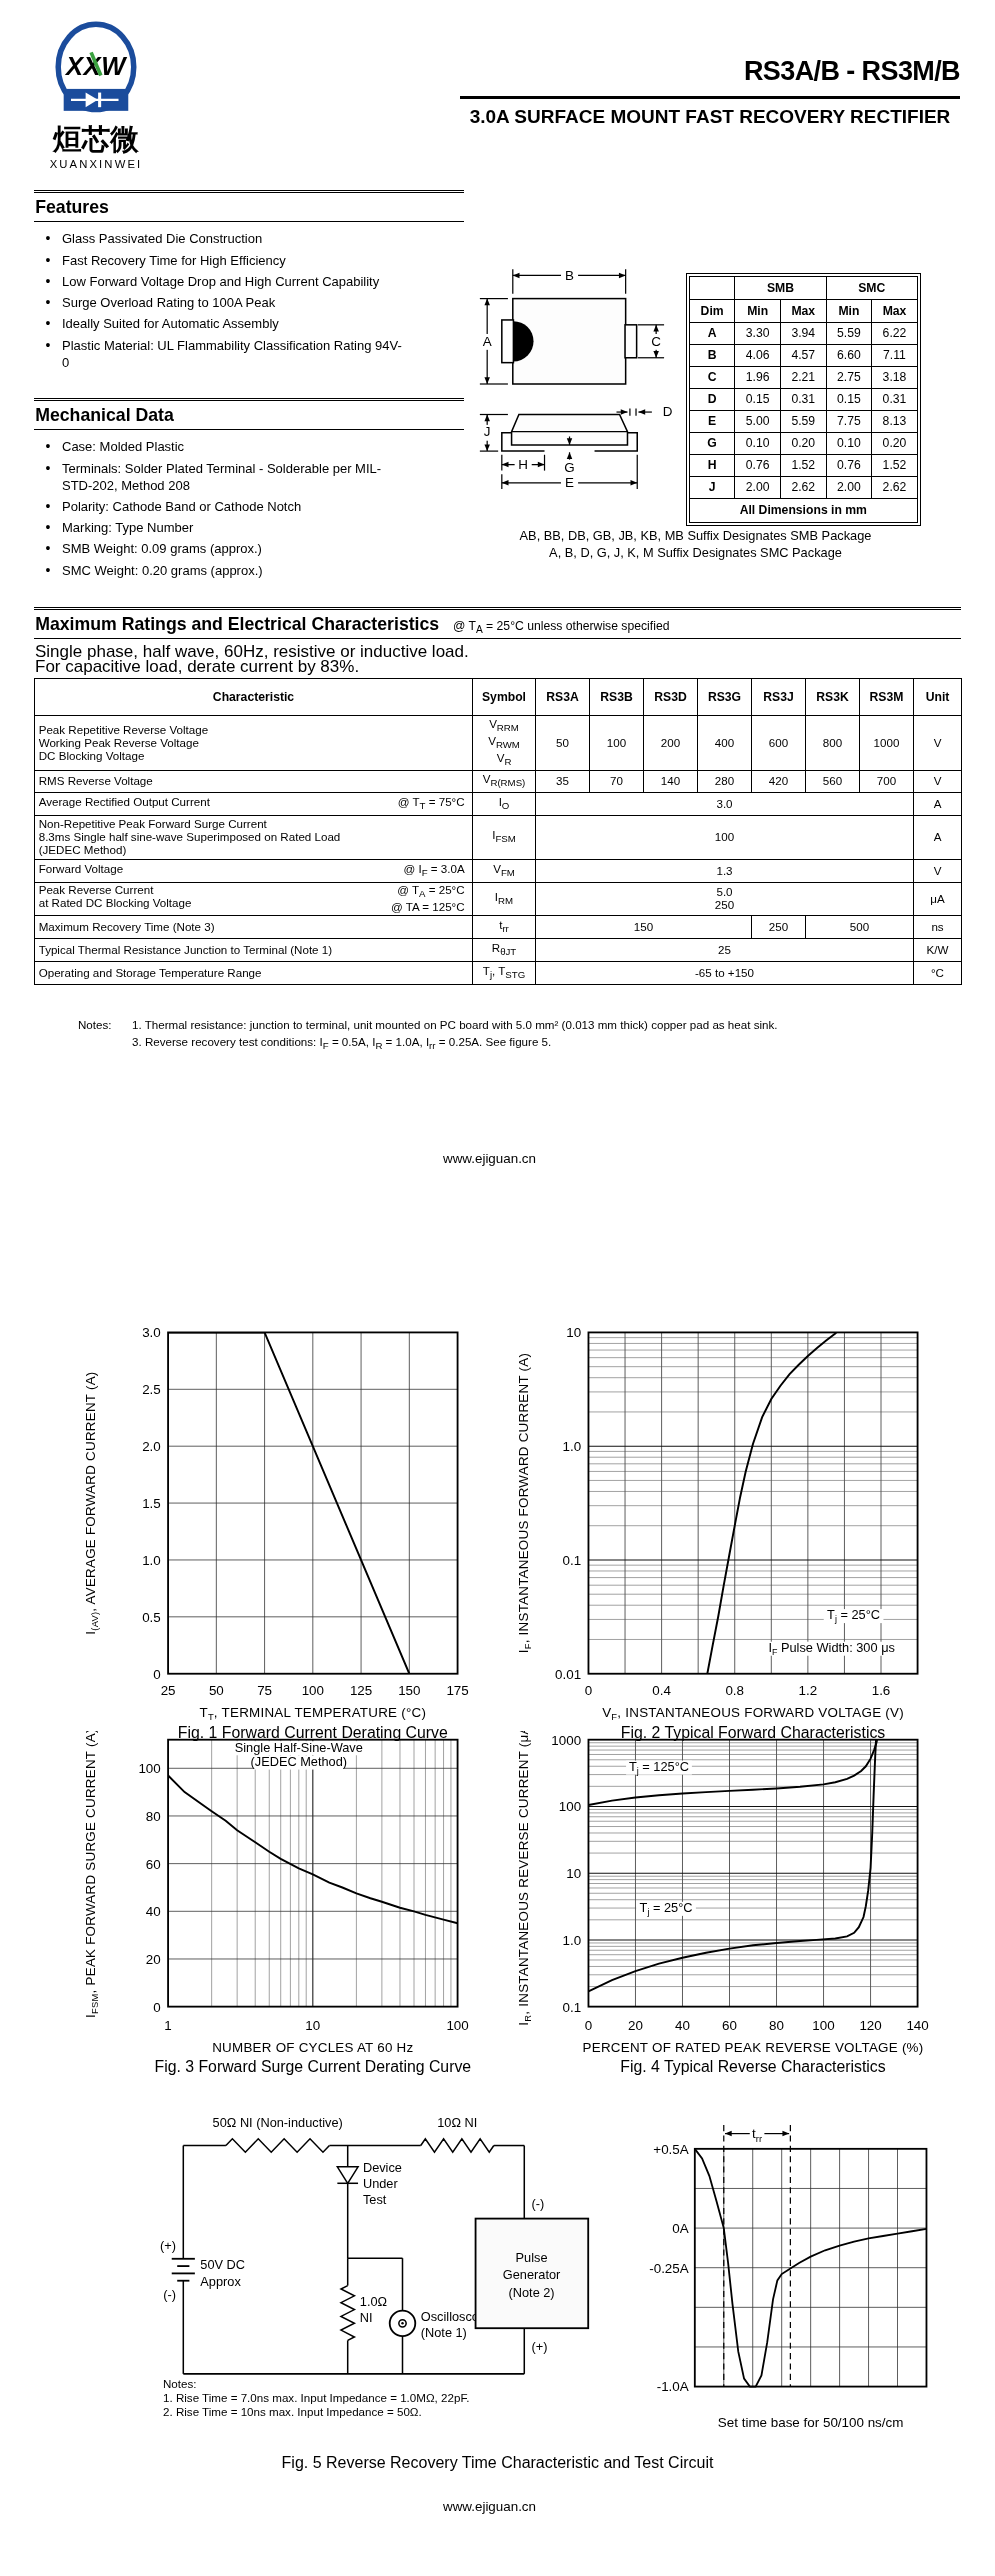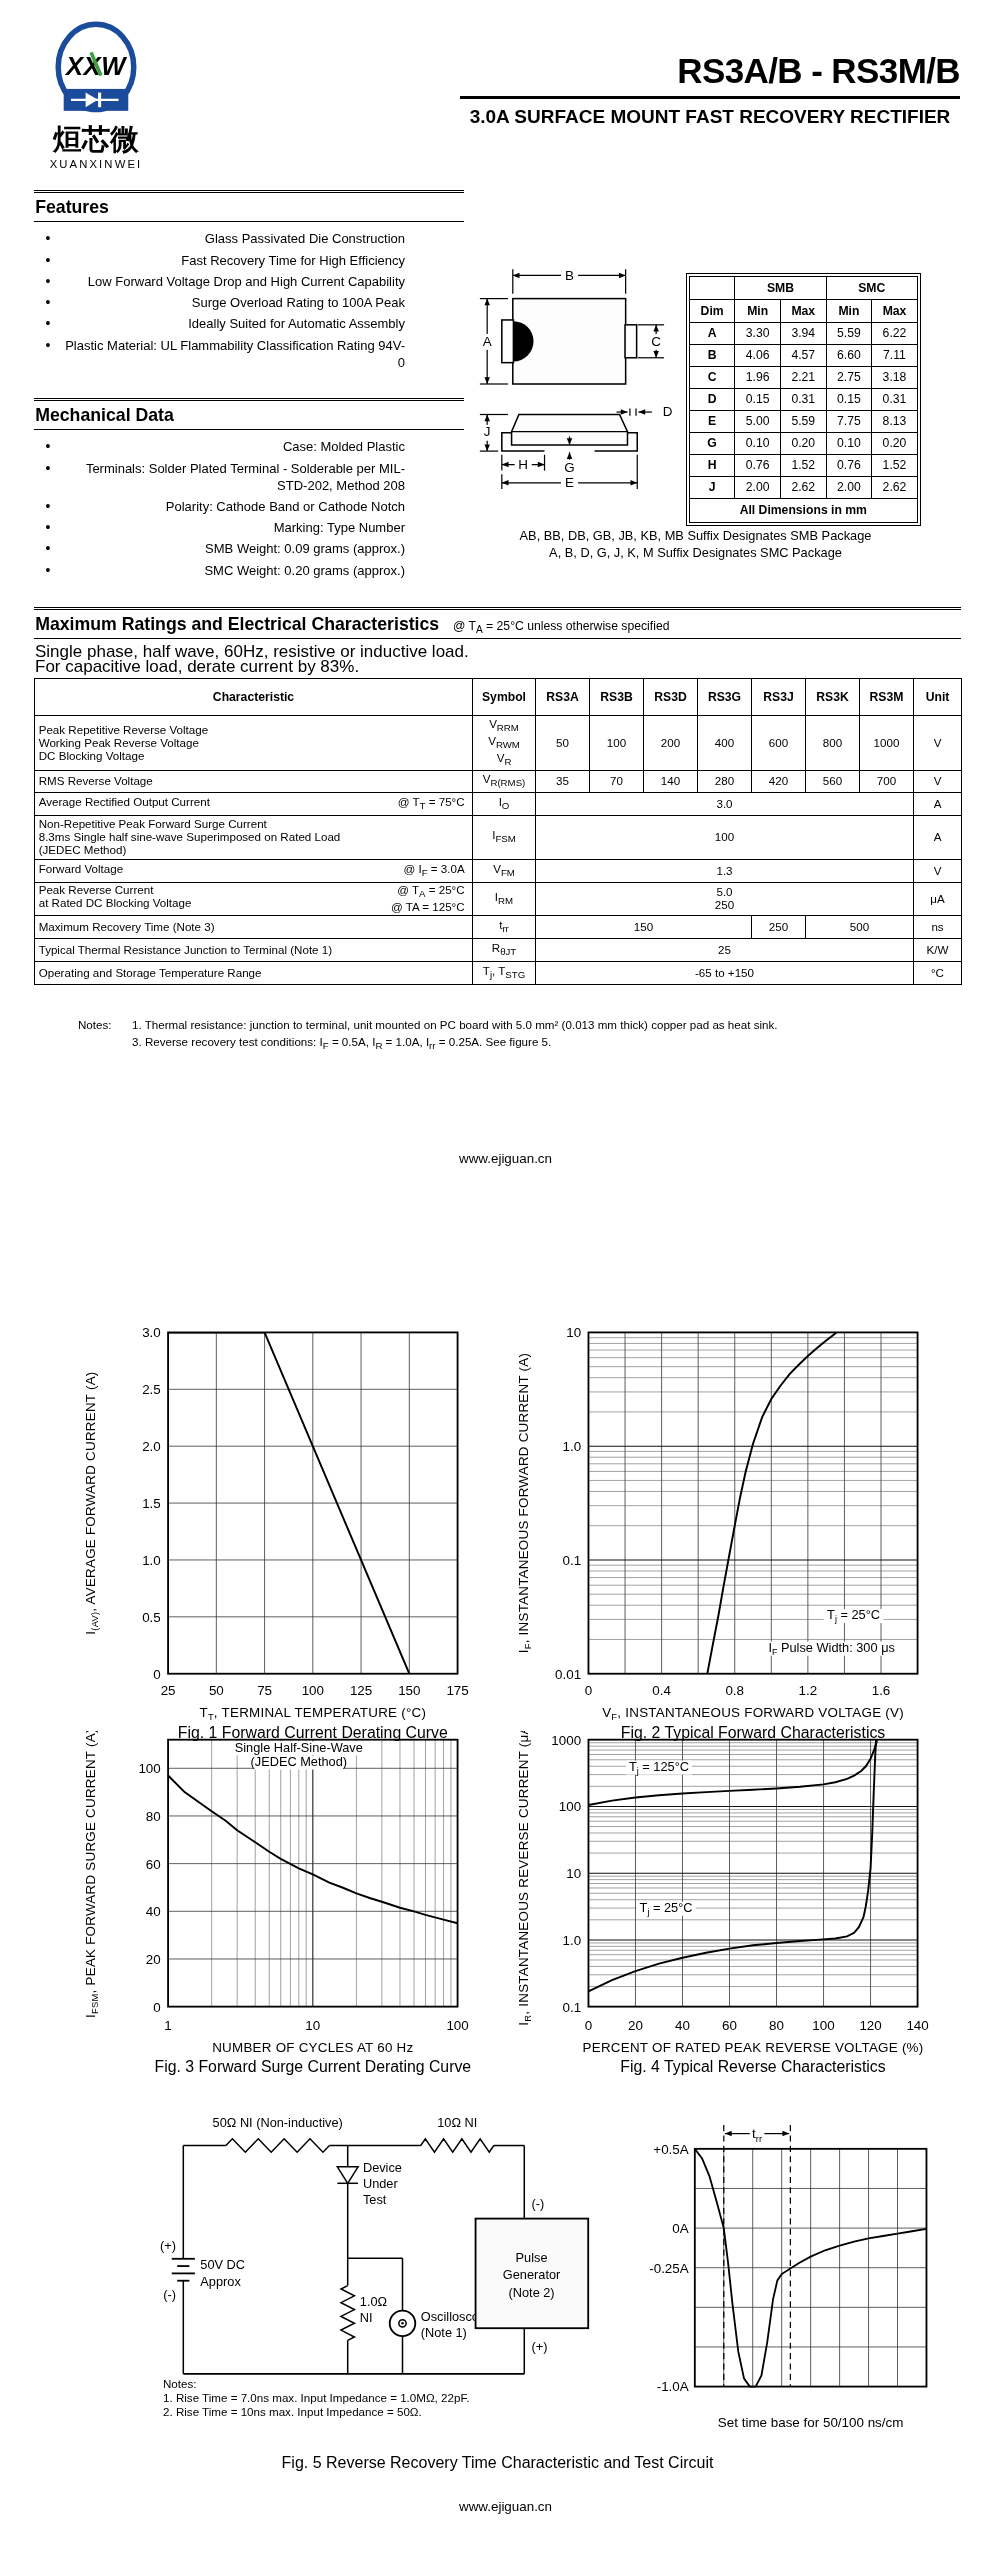--- a/index.html
+++ b/index.html
@@ -1,30 +1,30 @@
 <!DOCTYPE html>
 <html style="font-size:9.8px"><head>
 <meta charset="utf-8">
 <style>
   html,body{margin:0;padding:0;background:#888;}
   #page{position:relative;width:995px;height:2576px;background:#ffffff;font-family:"Liberation Sans",sans-serif;color:#000;overflow:hidden;}
   .abs{position:absolute;}
   
   .title-blk{left:460px;top:52px;width:500px;}
-  .title-blk h1{margin:0;font-size:35px;font-weight:900;letter-spacing:-0.6px;text-align:right;line-height:38px;}
+  .title-blk h1{margin:0;font-size:27px;font-weight:900;letter-spacing:-0.6px;text-align:right;line-height:38px;}
   .title-rule{border-top:3.7px solid #000;margin-top:6.1px;}
   .subtitle{font-size:19px;font-weight:bold;text-align:center;margin-top:7.3px;letter-spacing:0px;}
   
   .sec{left:34px;width:430px;}
   .sec h2{margin:0;font-size:17.7px;font-weight:bold;padding:4.3px 0 3px 1.2px;border-top:3.7px double #000;}
   .sec .rule-b{border-top:1.8px solid #000;}
   .bullets{margin-top:8px;font-size:13px;line-height:17px;}
   .bullet{display:flex;margin-bottom:4.3px;}
   .bullet .dot{flex:none;width:28px;text-align:center;font-size:14px;}
-  .bullet .btext{width:343px;text-align:right;}
+  .bullet .btext{width:343px;}
   
   .dimwrap{border:1.2px solid #000;padding:1.8px;background:#fff;}
   .dimtable{border-collapse:collapse;width:100%;table-layout:fixed;}
   .dimtable th,.dimtable td{border:1.2px solid #000;text-align:center;font-size:12.2px;padding:0;}
   .dimtable th{font-weight:bold;height:22px;}
   .dimtable td{height:21px;}
   .dimtable .foot{font-weight:bold;height:23px;}
   .pkg-cap{font-size:12.8px;line-height:16.5px;text-align:center;}
   
   .maxhead{left:34px;top:607px;width:927px;border-top:3.7px double #000;}
@@ -36,21 +36,21 @@
   .rtable{border-collapse:collapse;table-layout:fixed;border:1.8px solid #000;}
   .rtable th,.rtable td{border:1.2px solid #000;font-size:11.6px;padding:1.2px 3.7px;text-align:center;vertical-align:middle;line-height:12.8px;}
   .rtable th{font-size:12.2px;font-weight:bold;height:34px;}
   .char-cell{text-align:left !important;}
   .char-flex{display:flex;}
   .char-flex .cl{flex:1;}
   .char-flex .cr{text-align:right;padding-right:3.7px;}
   .notes-blk{left:78px;top:1016px;width:854px;font-size:11.6px;line-height:17px;}
   .notes-blk .nrow{display:flex;}
   .notes-blk .nlab{width:54px;flex:none;}
-  .urlline{left:16px;width:979px;text-align:center;font-size:13.4px;}
+  .urlline{left:0;width:979px;text-align:center;font-size:13.4px;}
   .fig5cap{left:0;top:2454px;width:995px;text-align:center;font-size:16px;}
   .f5notes{left:163px;top:2377px;width:463px;font-size:11.6px;line-height:14px;}
   
   svg text{font-family:"Liberation Sans",sans-serif;fill:#000;}
   svg .tick{font-size:22px;}
   svg .axis-title{font-size:22px;letter-spacing:0.4px;}
   svg .caption{font-size:26px;}
   svg .anno{font-size:21px;}
   svg .circ{font-size:21px;}
   svg .dim{font-size:22px;}

